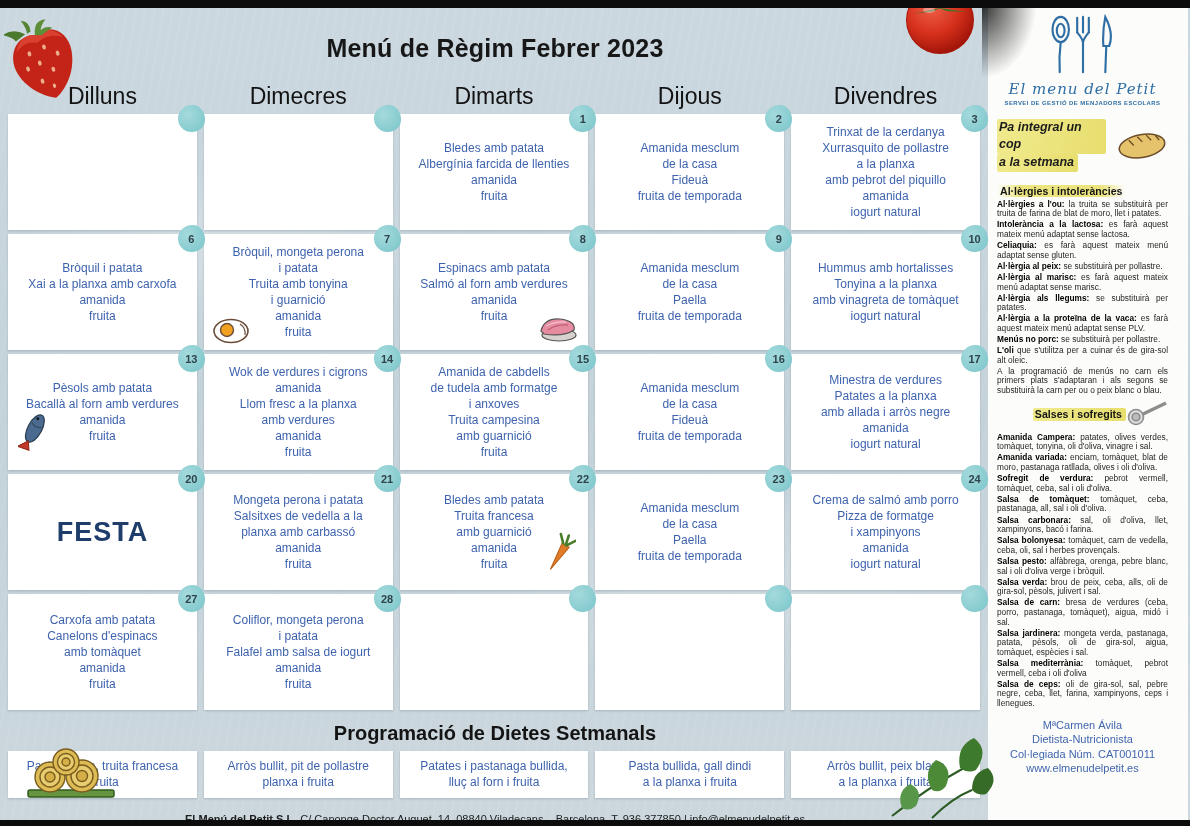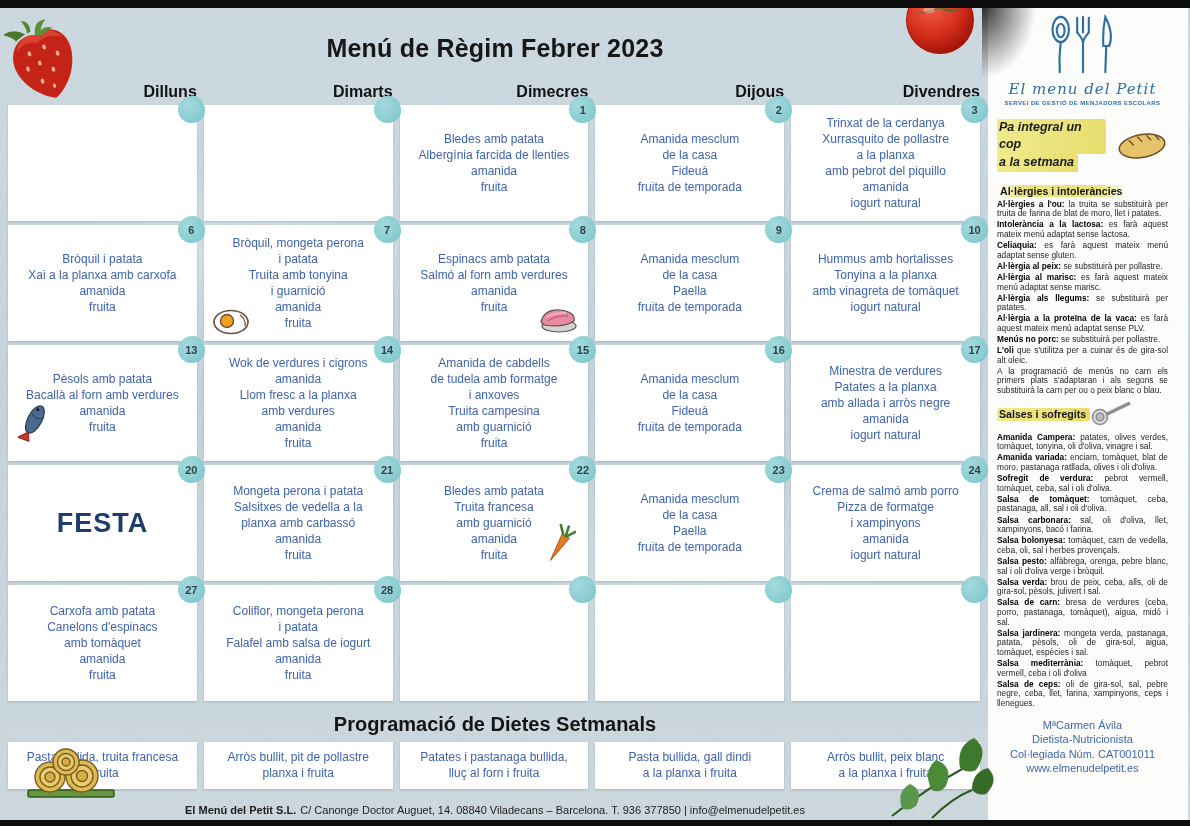--- a/index.html
+++ b/index.html
@@ -9,21 +9,21 @@
           radial-gradient(ellipse 300px 120px at 20% 30%, rgba(255,255,255,.25), transparent 70%),
           radial-gradient(ellipse 400px 150px at 60% 70%, rgba(255,255,255,.18), transparent 70%),
           repeating-linear-gradient(100deg, rgba(255,255,255,.05) 0 2px, transparent 2px 9px),
           linear-gradient(180deg,#ccd8df 0%,#c4d2da 50%,#ccd7dd 100%);}
   .topbar{position:absolute;top:0;left:0;right:0;height:8px;background:#0c0c0c;z-index:9;}
   .bottombar{position:absolute;bottom:0;left:0;right:0;height:6px;background:#0c0c0c;z-index:9;}
 
   .main{position:absolute;left:0;top:12px;width:990px;}
   .page-title{margin:22px 0 0;text-align:center;font-size:25px;font-weight:bold;color:#171717;letter-spacing:.2px;}
   .day-headers{display:grid;grid-template-columns:repeat(5,1fr);gap:7px;margin:20px 10px 4px 8px;}
-  .day-headers span{text-align:right;font-size:16px;font-weight:bold;color:#121212;}
+  .day-headers span{text-align:center;font-size:23px;font-weight:normal;color:#121212;}
 
   .calendar-grid{display:grid;grid-template-columns:repeat(5,1fr);grid-auto-rows:116px;gap:4px 7px;margin:2px 10px 0 8px;}
   .cell{position:relative;background:#fff;box-shadow:0 1px 2px rgba(60,80,95,.25);
         display:flex;align-items:center;justify-content:center;}
   .cell-text{width:100%;text-align:center;color:#3e63ae;font-size:12px;line-height:1.34;padding:2px 18px;box-sizing:border-box;}
   .badge{position:absolute;top:-9px;right:-8px;width:27px;height:27px;z-index:3;
          background:radial-gradient(circle at 35% 35%, #a4dadd, #86cbcf 70%, #79bfc4);
          border-radius:55% 45% 50% 50% / 50% 55% 45% 52%;
          display:flex;align-items:center;justify-content:center;
          font-size:11px;font-weight:600;color:#30444b;}
@@ -58,37 +58,37 @@
   .logo-title{font-family:"DejaVu Serif",serif;font-style:italic;font-size:15px;color:#2f6ea5;margin-top:-2px;letter-spacing:1px;}
   .logo-sub{font-size:5.9px;letter-spacing:.45px;color:#2f6ea5;margin-top:2px;font-weight:bold;}
   .bread-note{display:flex;align-items:center;margin-top:13px;}
   .bread-lines{font-size:12.5px;font-weight:bold;color:#1c1c1c;line-height:1.35;font-style:italic;}
   .hl{background:linear-gradient(100deg,#f0ea8d,#e7de6e);padding:0 4px 1px 2px;border-radius:2px;display:inline-block;}
   .hl-fade{background:linear-gradient(90deg,rgba(240,234,141,0),#ece57f 18%,#ece57f 82%,rgba(240,234,141,0));padding:0 3px;display:inline-block;}
   .bread-note .deco-inline{margin-left:10px;line-height:0;}
   .side-h{font-size:10.6px;font-weight:bold;color:#141414;margin:13px 0 3px;}
   .side-p{font-size:8.3px;line-height:1.16;color:#1f1f1f;text-align:justify;margin:0 0 1.5px;}
   .side-p b{color:#000;}
-  .sauces-h{display:flex;align-items:center;justify-content:flex-start;margin:4px 0 3px;}
+  .sauces-h{display:flex;align-items:center;justify-content:flex-end;margin:4px 0 3px;}
   .signature{margin-top:9px;text-align:center;color:#4166ae;font-size:11px;line-height:1.32;}
   .signature .site{color:#4166ae;}
 </style>
 </head>
 <body>
 
 <div class="page">
   <div class="topbar"></div>
 
   <div class="main">
     <h1 class="page-title">Menú de Règim Febrer 2023</h1>
 
     <div class="day-headers">
       <span>Dilluns</span>
+      <span>Dimecres</span>
       <span>Dimarts</span>
-      <span>Dimecres</span>
       <span>Dijous</span>
       <span>Divendres</span>
     </div>
 
     <div class="calendar-grid">
         <div class="cell">
           <span class="badge"></span>
         </div>
         <div class="cell">
           <span class="badge"></span>

